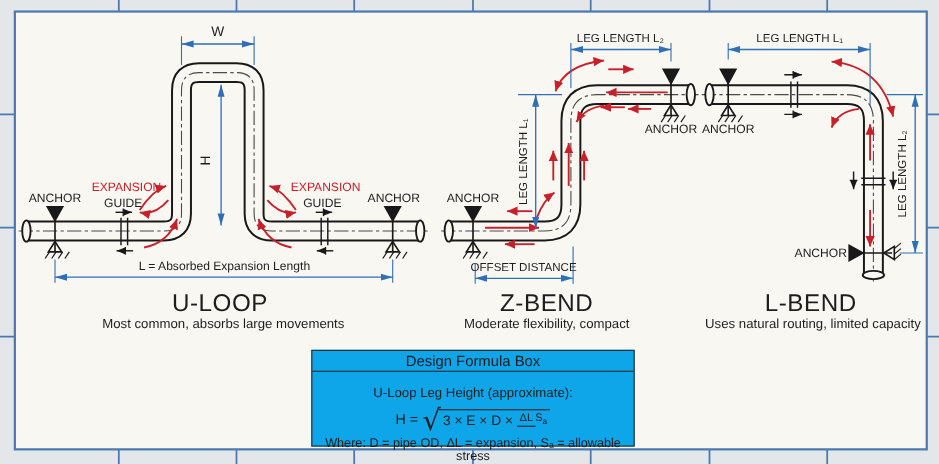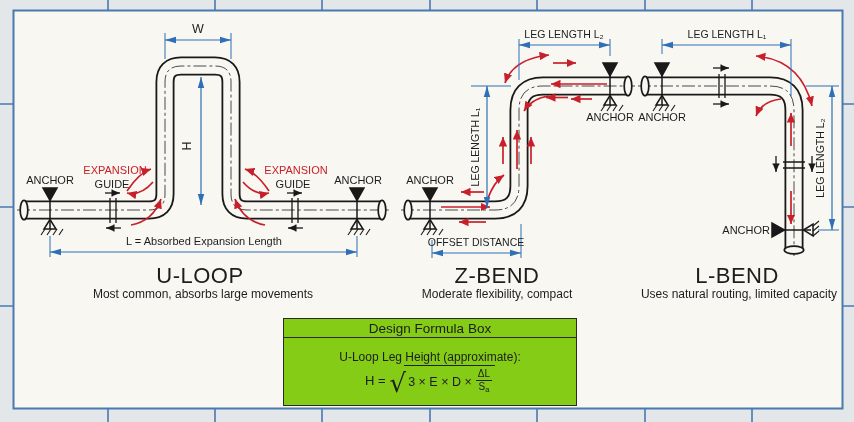--- a/index.html
+++ b/index.html
@@ -8,31 +8,31 @@
   #stage svg{position:absolute;left:0;top:0;}
   svg text{fill:#1d1d1d;}
   .lbl{font-size:11px;}
   .dimtxt{font-size:10.5px;}
   .bigdim{font-size:12.5px;}
   .ttl{font-size:22px;letter-spacing:.5px;}
   .sub{font-size:12px;}
   .red{fill:#c8202a;}
   
   #fbox{position:absolute;left:283px;top:318px;width:294px;height:88px;
-        box-sizing:border-box;border:1.6px solid #2a2a2a;background:#84cc16;
+        box-sizing:border-box;border:1.6px solid #2a2a2a;background:#0ea5e9;
         color:#1d1d1d;text-align:center;}
   #fbox .hd{font-size:13.5px;border-bottom:1.4px solid #2a2a2a;padding:2px 0 1px;}
   #fbox .l1{font-size:12px;margin-top:12px;}
   #fbox .frm{display:flex;justify-content:center;align-items:center;height:32px;font-size:13px;}
   #fbox .heq{margin-right:4px;}
   #fbox .radical{font-family:"DejaVu Sans",sans-serif;font-size:26px;line-height:20px;
                  position:relative;top:3px;margin-right:-2px;}
   #fbox .radicand{border-top:1.4px solid #222;display:flex;align-items:center;
                   padding:2px 3px 0 4px;gap:4px;font-size:12.5px;}
-  #fbox .frac{display:inline-flex;flex-direction:column;align-items:center;
+  #fbox .frac{display:inline-flex;flex-direction:row;align-items:center;
               font-size:10px;line-height:1.15;}
   #fbox .num{border-bottom:1px solid #222;padding:0 2px;}
   #fbox .den .s-sub{font-size:7.5px;vertical-align:-2px;}
   #fbox .whr{font-size:11.5px;margin-top:1px;}
 </style>
 </head>
 <body>
 
 <div id="stage">
 <svg width="854" height="422" viewBox="0 0 854 422">
@@ -267,14 +267,15 @@
       <span class="heq">H =</span>
       <span class="radical">√</span>
       <span class="radicand">
         <span>3 × E × D ×</span>
         <span class="frac">
           <span class="num">ΔL</span>
           <span class="den"><span>S</span><span class="s-sub">a</span></span>
         </span>
       </span>
     </div>
+    <div class="whr">Where: D = pipe OD, ΔL = expansion, Sₐ = allowable stress</div>
   </div>
 </div>
 
 </body></html>

